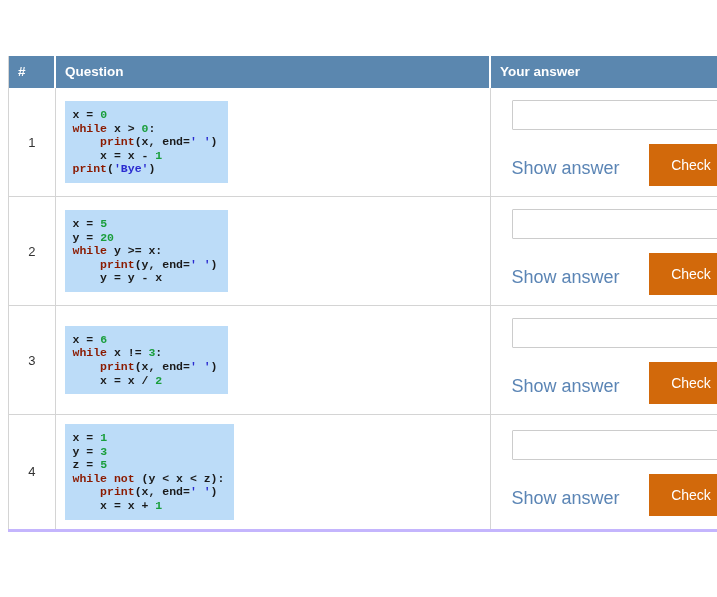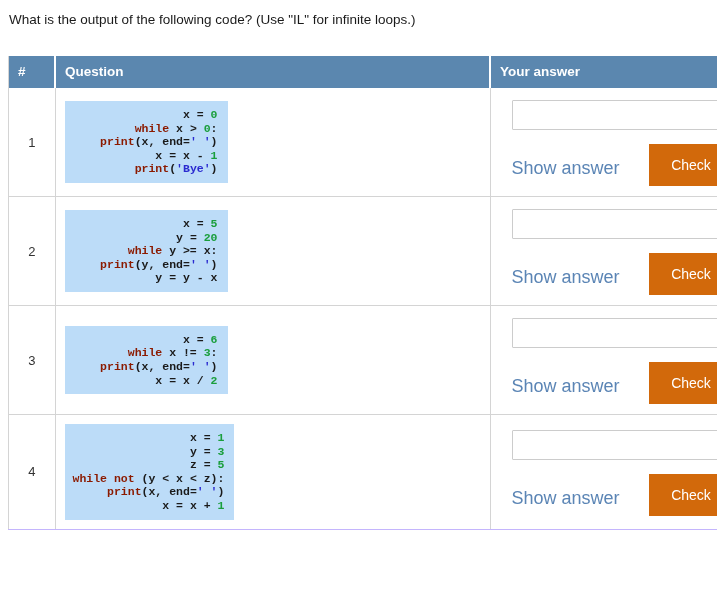--- a/index.html
+++ b/index.html
@@ -61,21 +61,21 @@
   .quiz-table tbody td {
     border-bottom: 1px solid #d4d4d4;
     border-right: 1px solid #d4d4d4;
     vertical-align: middle;
     background: #ffffff;
   }
   .quiz-table tbody td:last-child {
     border-right: none;
   }
   .quiz-table tbody tr:last-child td {
-    border-bottom: 1px solid #c4b5fd;
+    border-bottom: 3px solid #c4b5fd;
   }
   .quiz-table {
     border-left: 1px solid #d4d4d4;
     border-right: 1px solid #d4d4d4;
   }
 
   .cell-num {
     text-align: center;
     font-size: 13px;
     color: #333333;
@@ -89,21 +89,20 @@
   .code-block {
     display: inline-block;
     background: #bcdcf8;
     font-family: "Liberation Mono", "DejaVu Sans Mono", monospace;
     font-size: 11.5px;
     line-height: 13.6px;
     font-weight: bold;
     padding: 7px 10px 7px 8px;
     margin: 9px 0 9px 9px;
     white-space: pre;
-    text-align: right;
   }
 
   
   .t-name   { color: #1a1a1a; }
   .t-kw     { color: #8b1a00; }
   .t-num    { color: #1a9e3c; }
   .t-func   { color: #8b1a00; }
   .t-str    { color: #2a2ad0; }
   .t-op     { color: #1a1a1a; }
 
@@ -166,21 +165,20 @@
     padding: 0;
     line-height: 42px;
     text-align: center;
   }
 </style>
 </head>
 <body>
 
 <div class="page">
 
-  <div class="prompt">What is the output of the following code? (Use "IL" for infinite loops.)</div>
 
   <table class="quiz-table">
     <thead>
       <tr>
         <th class="th-num">#</th>
         <th class="th-quest">Question</th>
         <th class="th-ans">Your answer</th>
       </tr>
     </thead>
     <tbody id="table-body">

